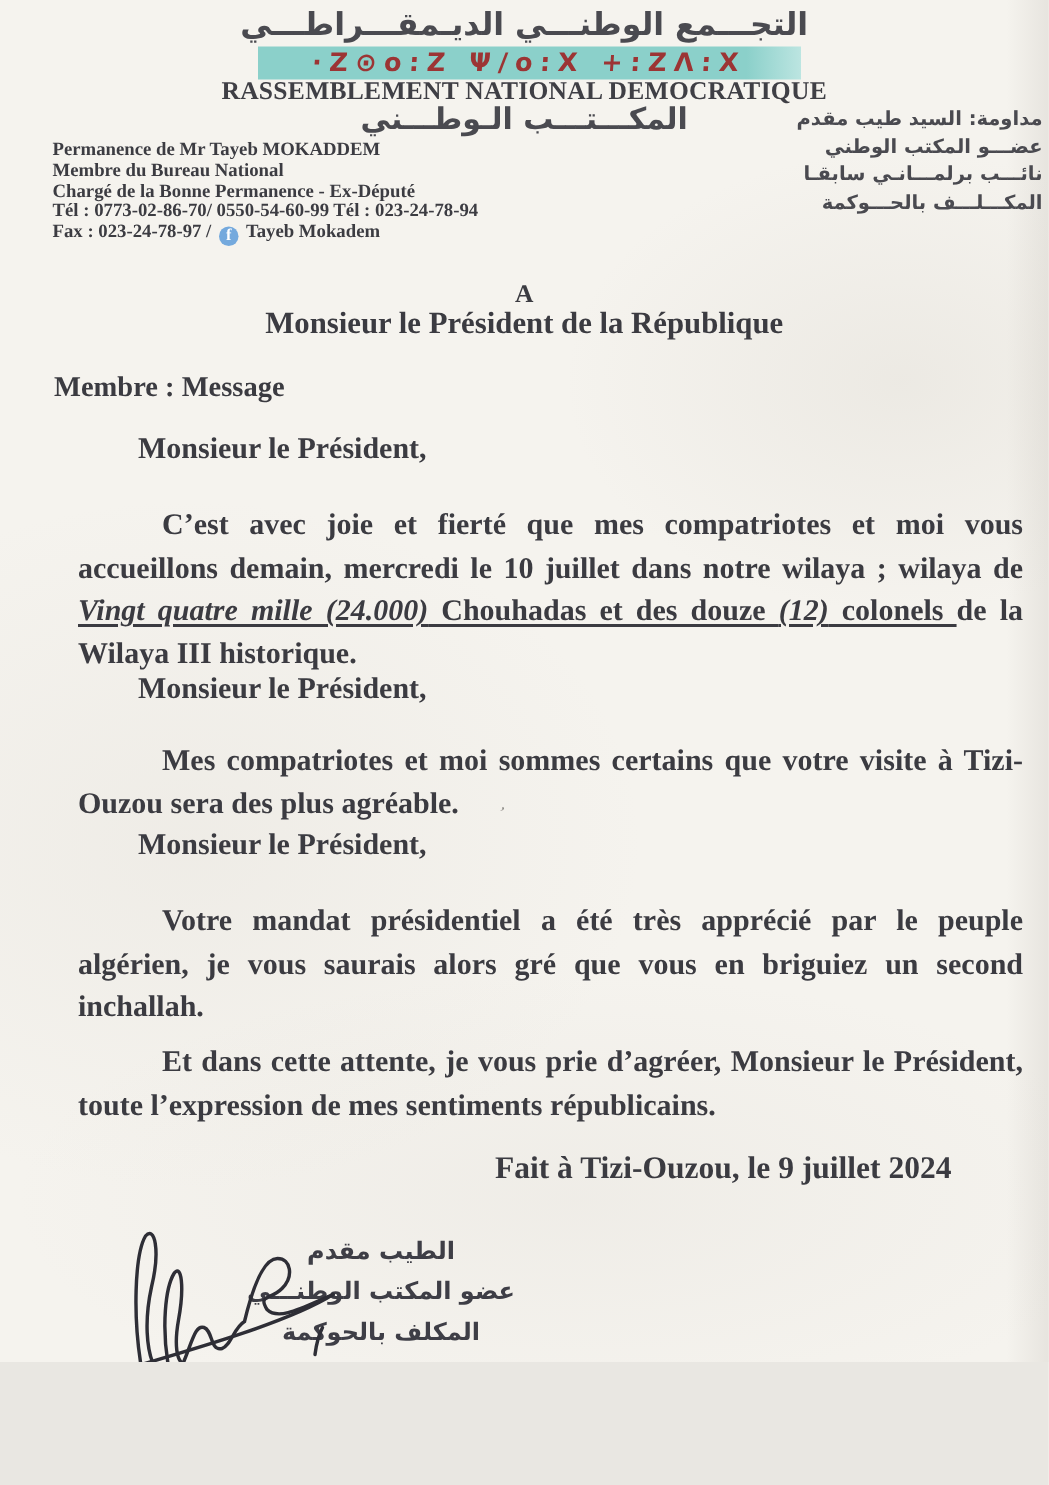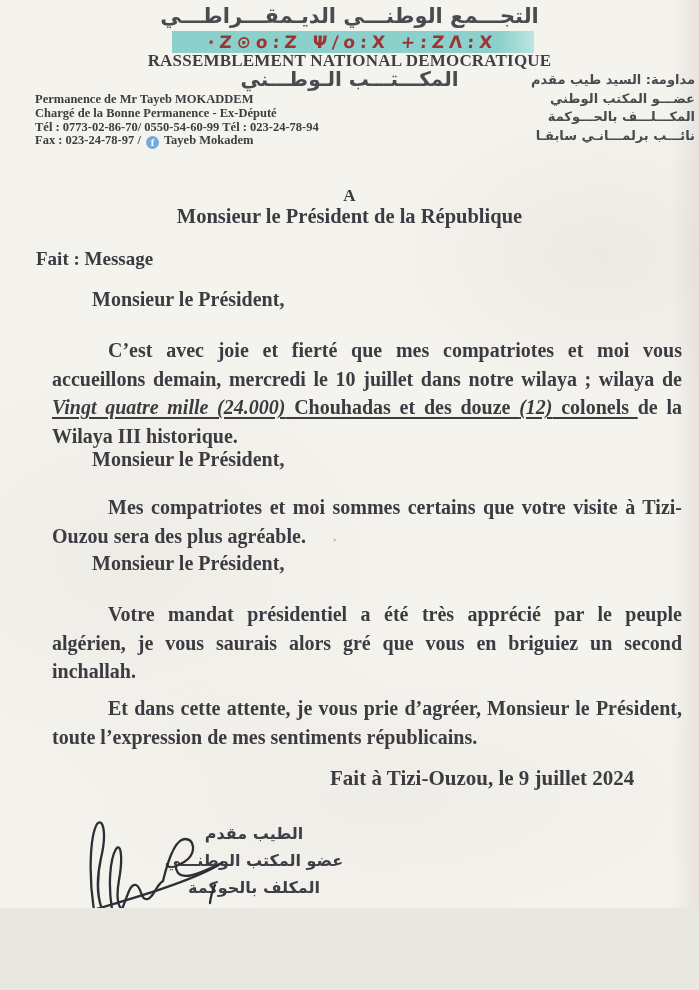--- a/index.html
+++ b/index.html
@@ -71,40 +71,41 @@
   <div class="abs banner">
     <span class="banner-text">·Z⊙o:Z Ψ/o:X +:ZΛ:X</span>
   </div>
 
   <div class="abs center org-name">RASSEMBLEMENT NATIONAL DEMOCRATIQUE</div>
 
   <div class="abs center arabic-office ar" dir="rtl">المكـــتـــب الـوطـــني</div>
 
   <div class="abs sender">
     <div class="line">Permanence  de Mr Tayeb MOKADDEM</div>
+    <div class="line">Membre du Bureau National</div>
     <div class="line">Chargé de la Bonne Permanence - Ex-Député</div>
     <div class="line">Tél : 0773-02-86-70/ 0550-54-60-99  Tél : 023-24-78-94</div>
     <div class="line">
       <span>Fax : 023-24-78-97 /</span>
       <span class="fb-icon">f</span>
       <span>Tayeb Mokadem</span>
     </div>
   </div>
 
   <div class="abs sender-ar ar" dir="rtl">
     <div>مداومة: السيد طيب مقدم</div>
     <div>عضـــو المكتب الوطني</div>
+    <div>نائـــب برلمـــانـي سابقـا</div>
     <div>المكـــلـــف بالحـــوكمة</div>
-    <div>نائـــب برلمـــانـي سابقـا</div>
   </div>
 
   <div class="abs center to-line">A</div>
   <div class="abs center recipient">Monsieur le Président de la République</div>
 
-  <div class="abs subject">Fait : Message</div>
+  <div class="abs subject">Membre : Message</div>
 
   <div class="abs salutation sal1">Monsieur le Président,</div>
 
   <p class="abs para p1"><span>C’est avec joie et fierté que mes compatriotes et moi vous accueillons demain, mercredi le 10 juillet  dans notre wilaya ; wilaya de </span><span class="u ital">Vingt quatre mille (24.000)</span><span class="u"> Chouhadas et des douze </span><span class="u ital">(12)</span><span class="u"> colonels </span><span>de la Wilaya III historique.</span></p>
 
   <div class="abs salutation sal2">Monsieur le Président,</div>
 
   <p class="abs para p2">Mes compatriotes et moi sommes certains que votre visite à Tizi-Ouzou sera des plus agréable.</p>
 
   <div class="abs salutation sal3">Monsieur le Président,</div>

